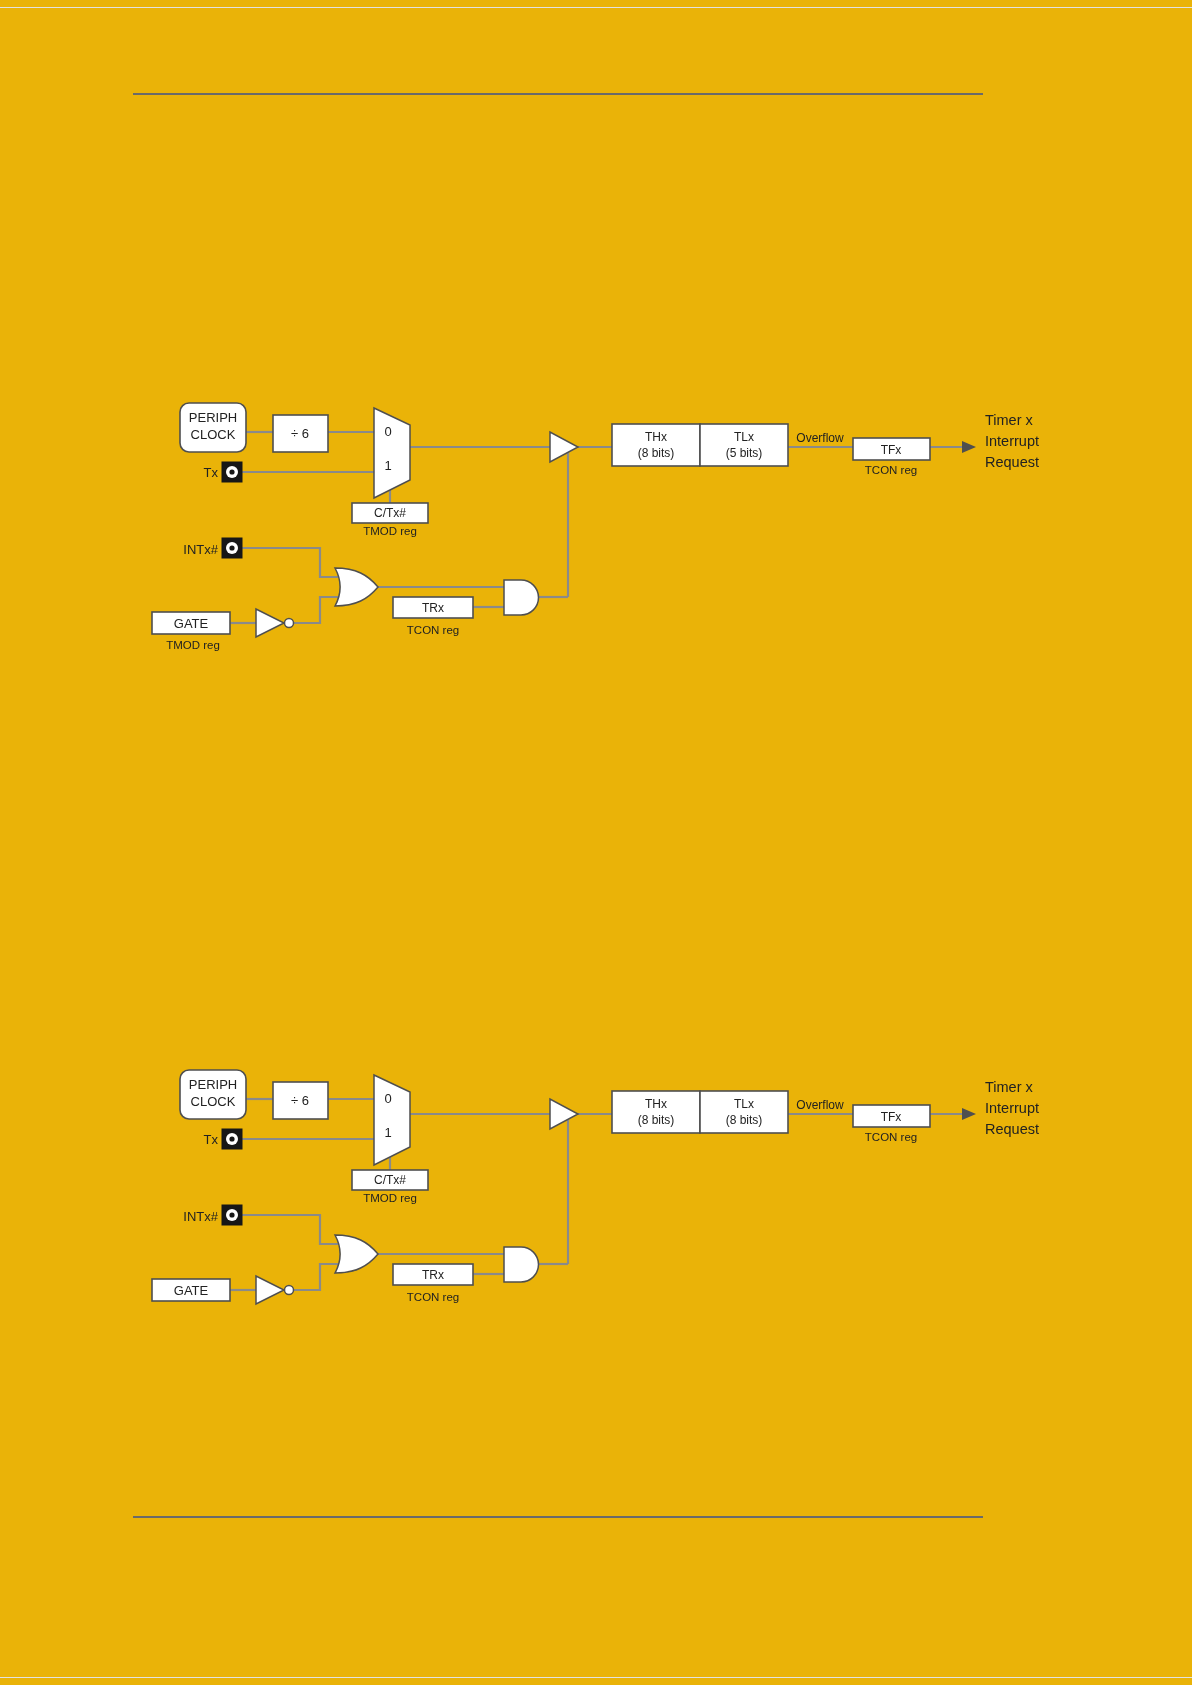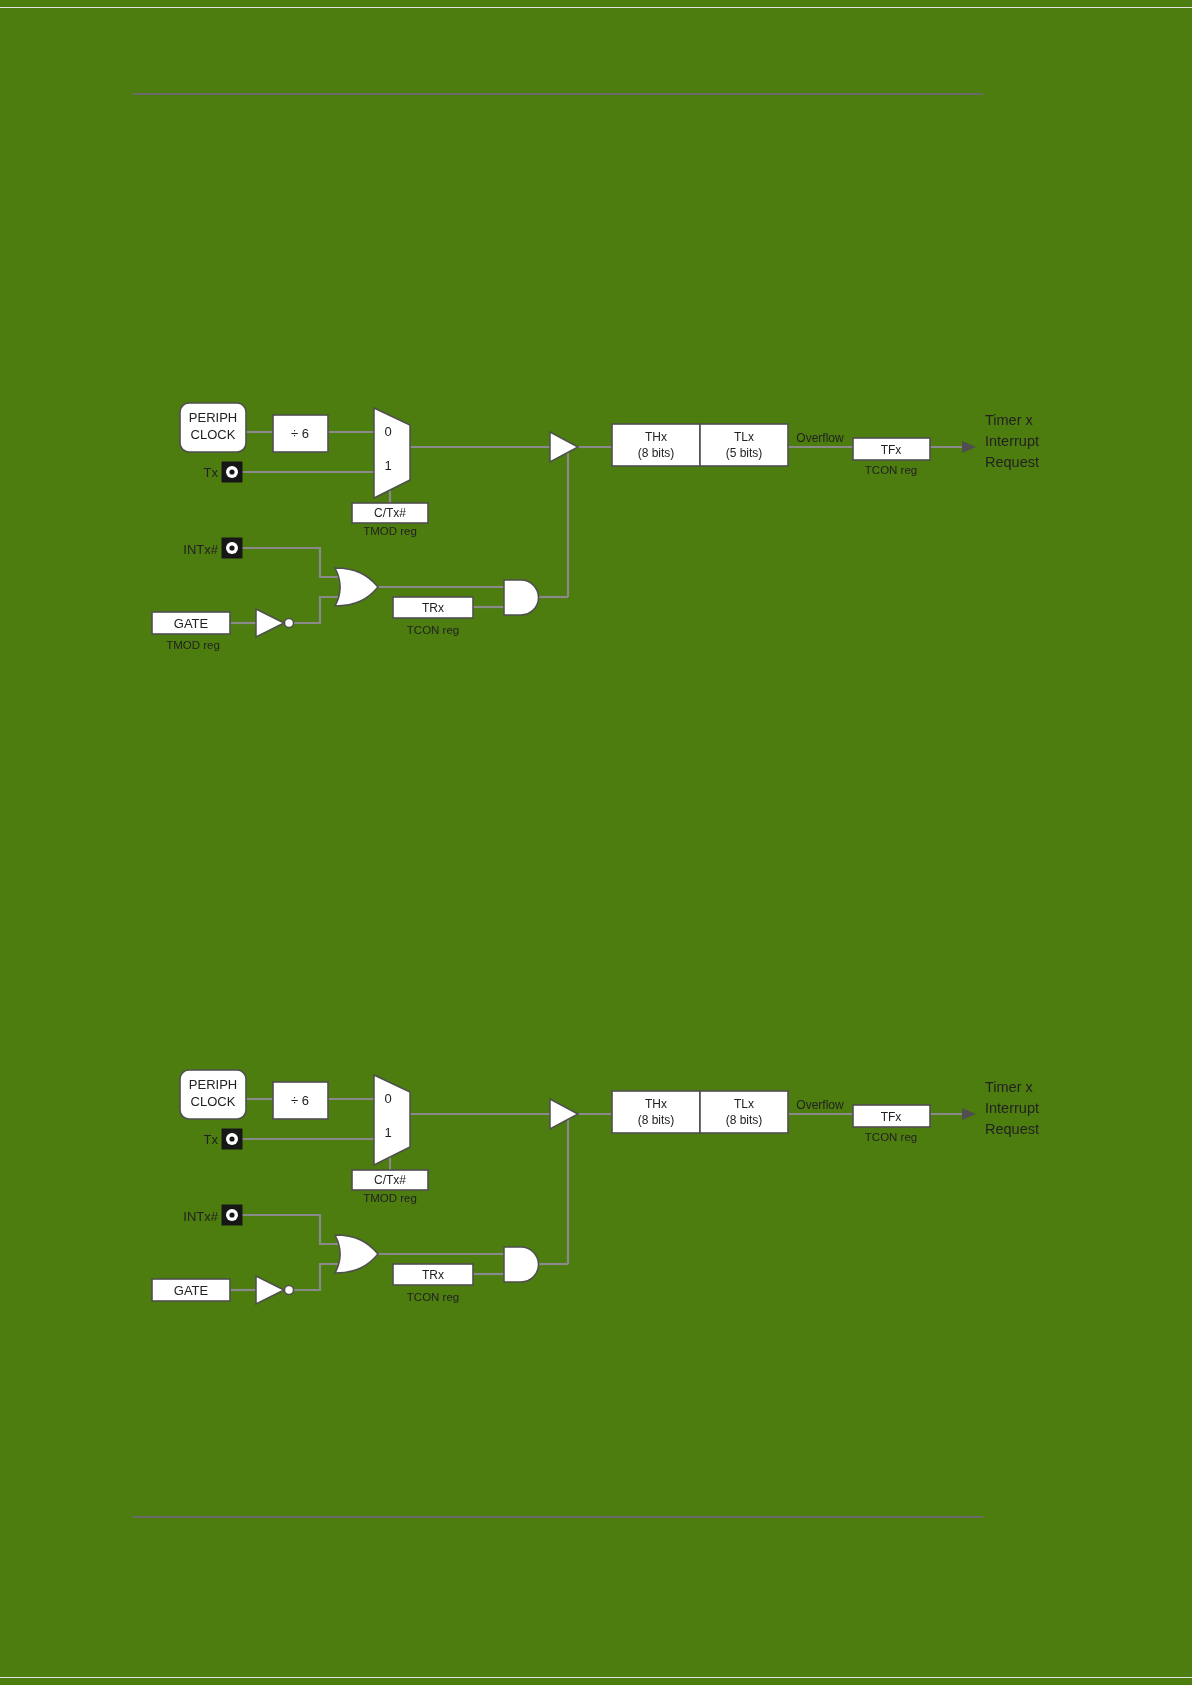--- a/index.html
+++ b/index.html
@@ -1,16 +1,16 @@
 <!DOCTYPE html>
 <html><head>
 <meta charset="utf-8">
 <style>
   html,body{margin:0;padding:0;background:#fff;}
-  .page{position:relative;width:1192px;height:1685px;background:#4d7c0f;overflow:hidden;
+  .page{position:relative;width:1192px;height:1685px;background:#eab308;overflow:hidden;
         font-family:"Liberation Sans", sans-serif;}
   .edge-line{position:absolute;left:0;width:100%;height:1px;background:#e2e2e2;}
   .rule{position:absolute;left:133px;width:850px;height:2px;background:#6a6a6a;}
   .diagram{position:absolute;left:140px;width:960px;height:270px;}
   svg text{font-family:"Liberation Sans", sans-serif;fill:#222222;}
   .t13{font-size:13px;}
   .t12{font-size:12px;}
   .t11{font-size:11.5px;}
   .t14{font-size:14.5px;}
   .wire{stroke:#8a8a8a;stroke-width:2.2;fill:none;}

